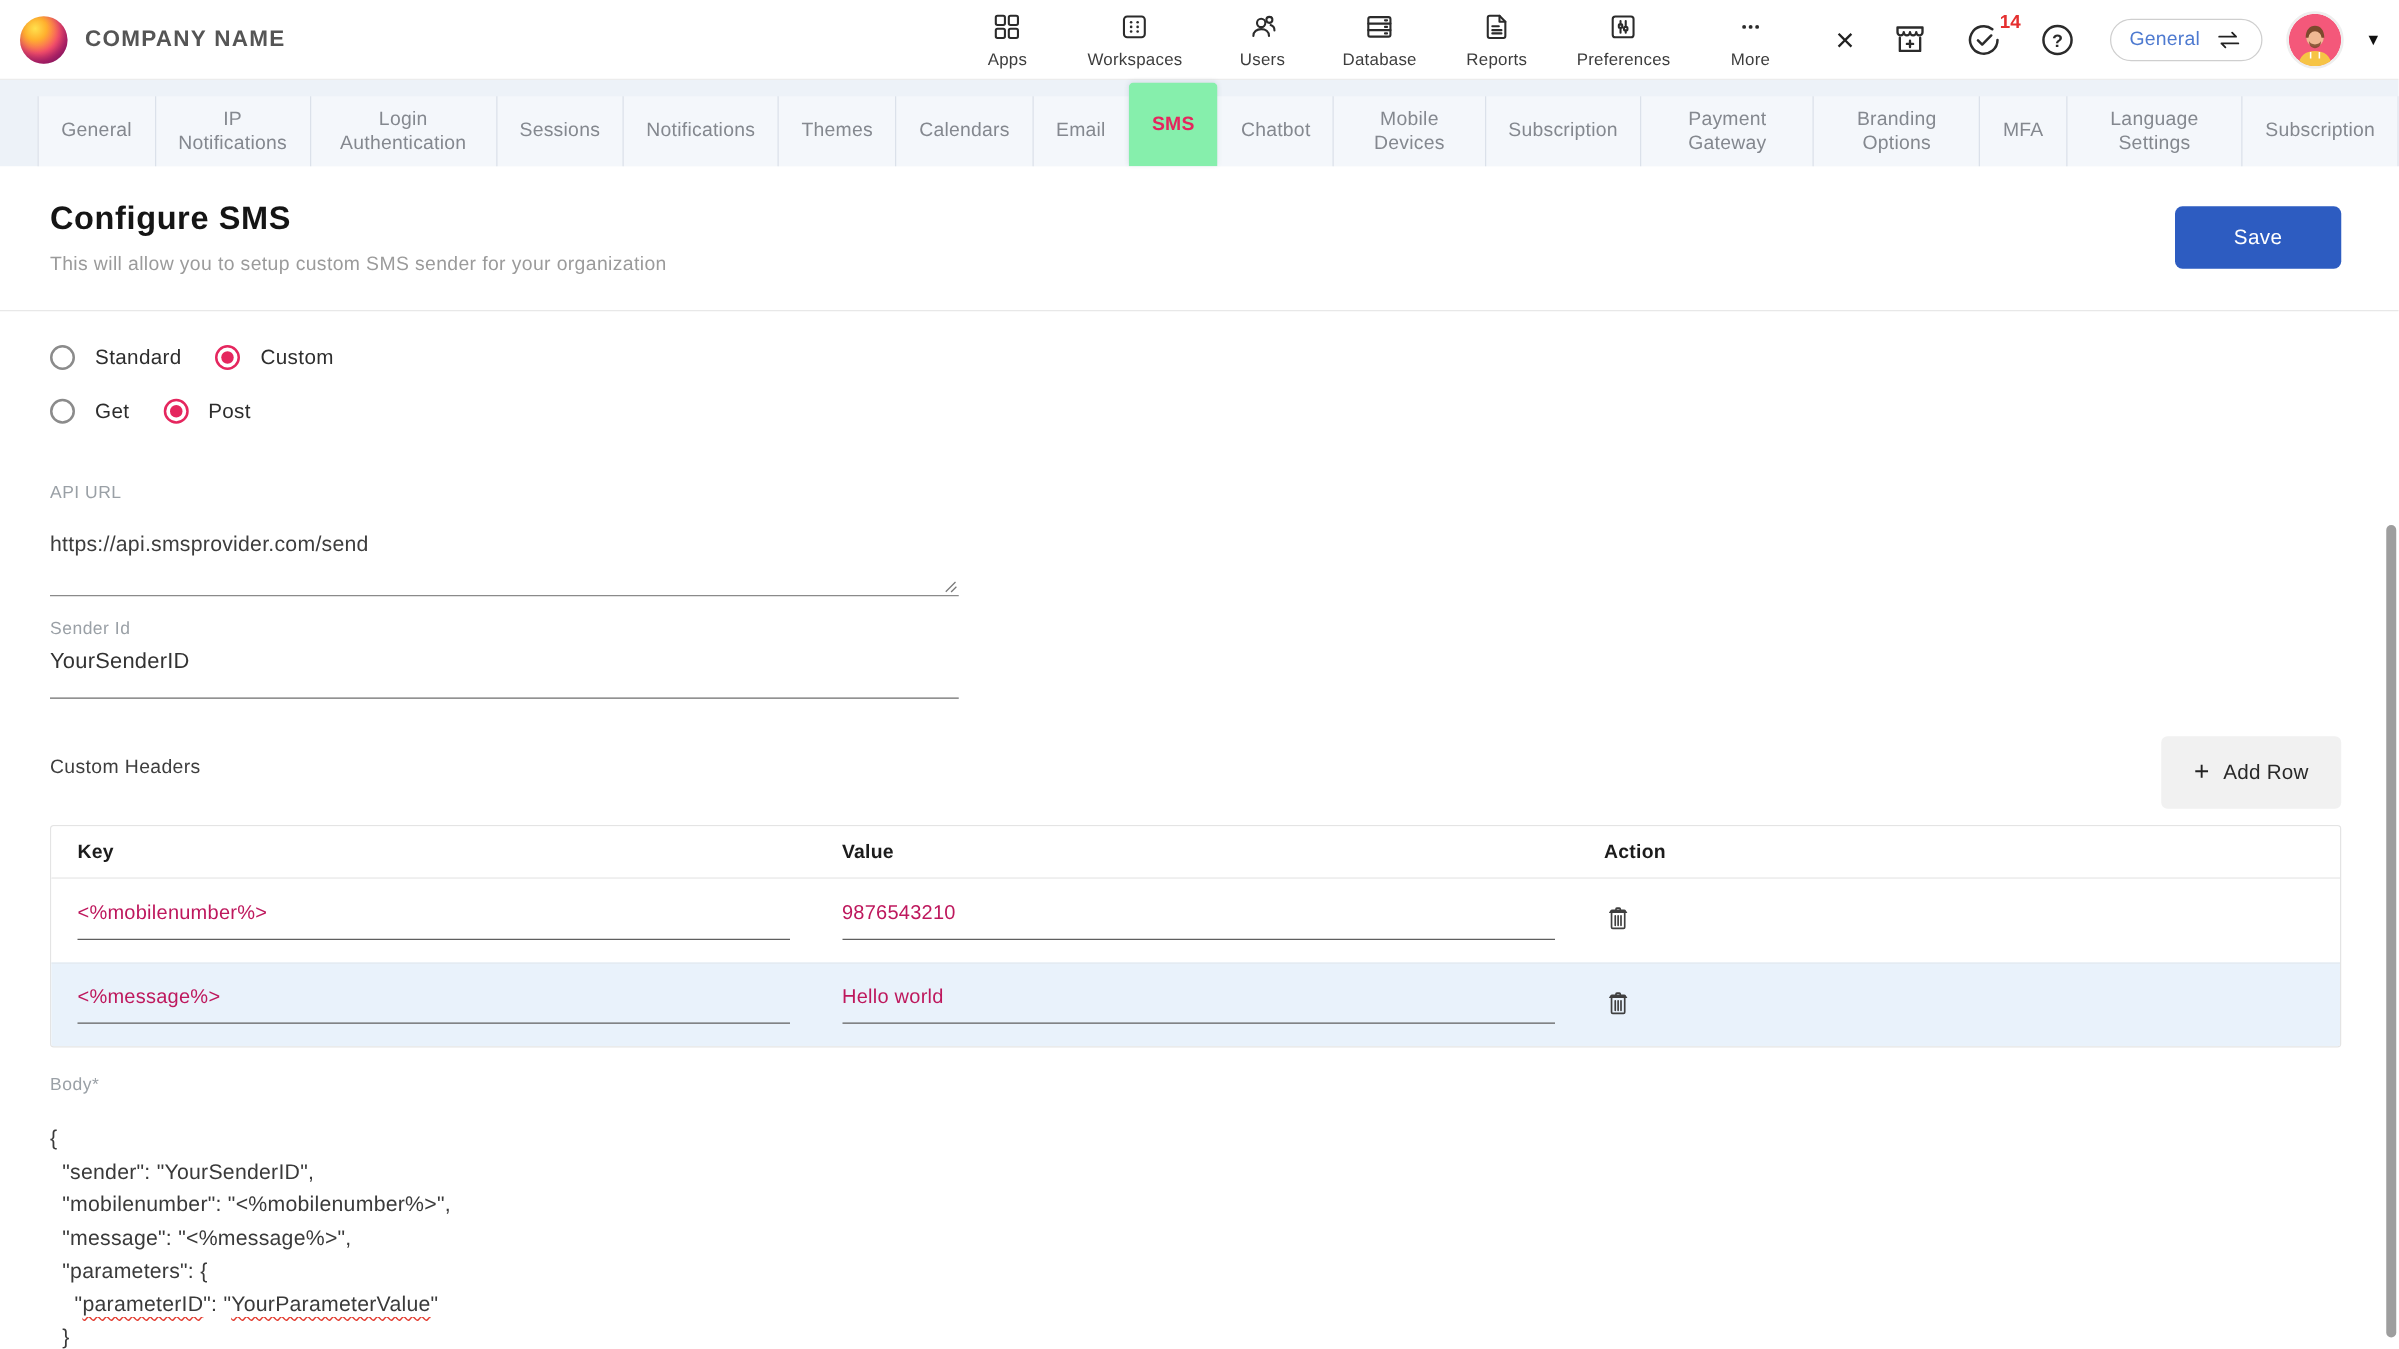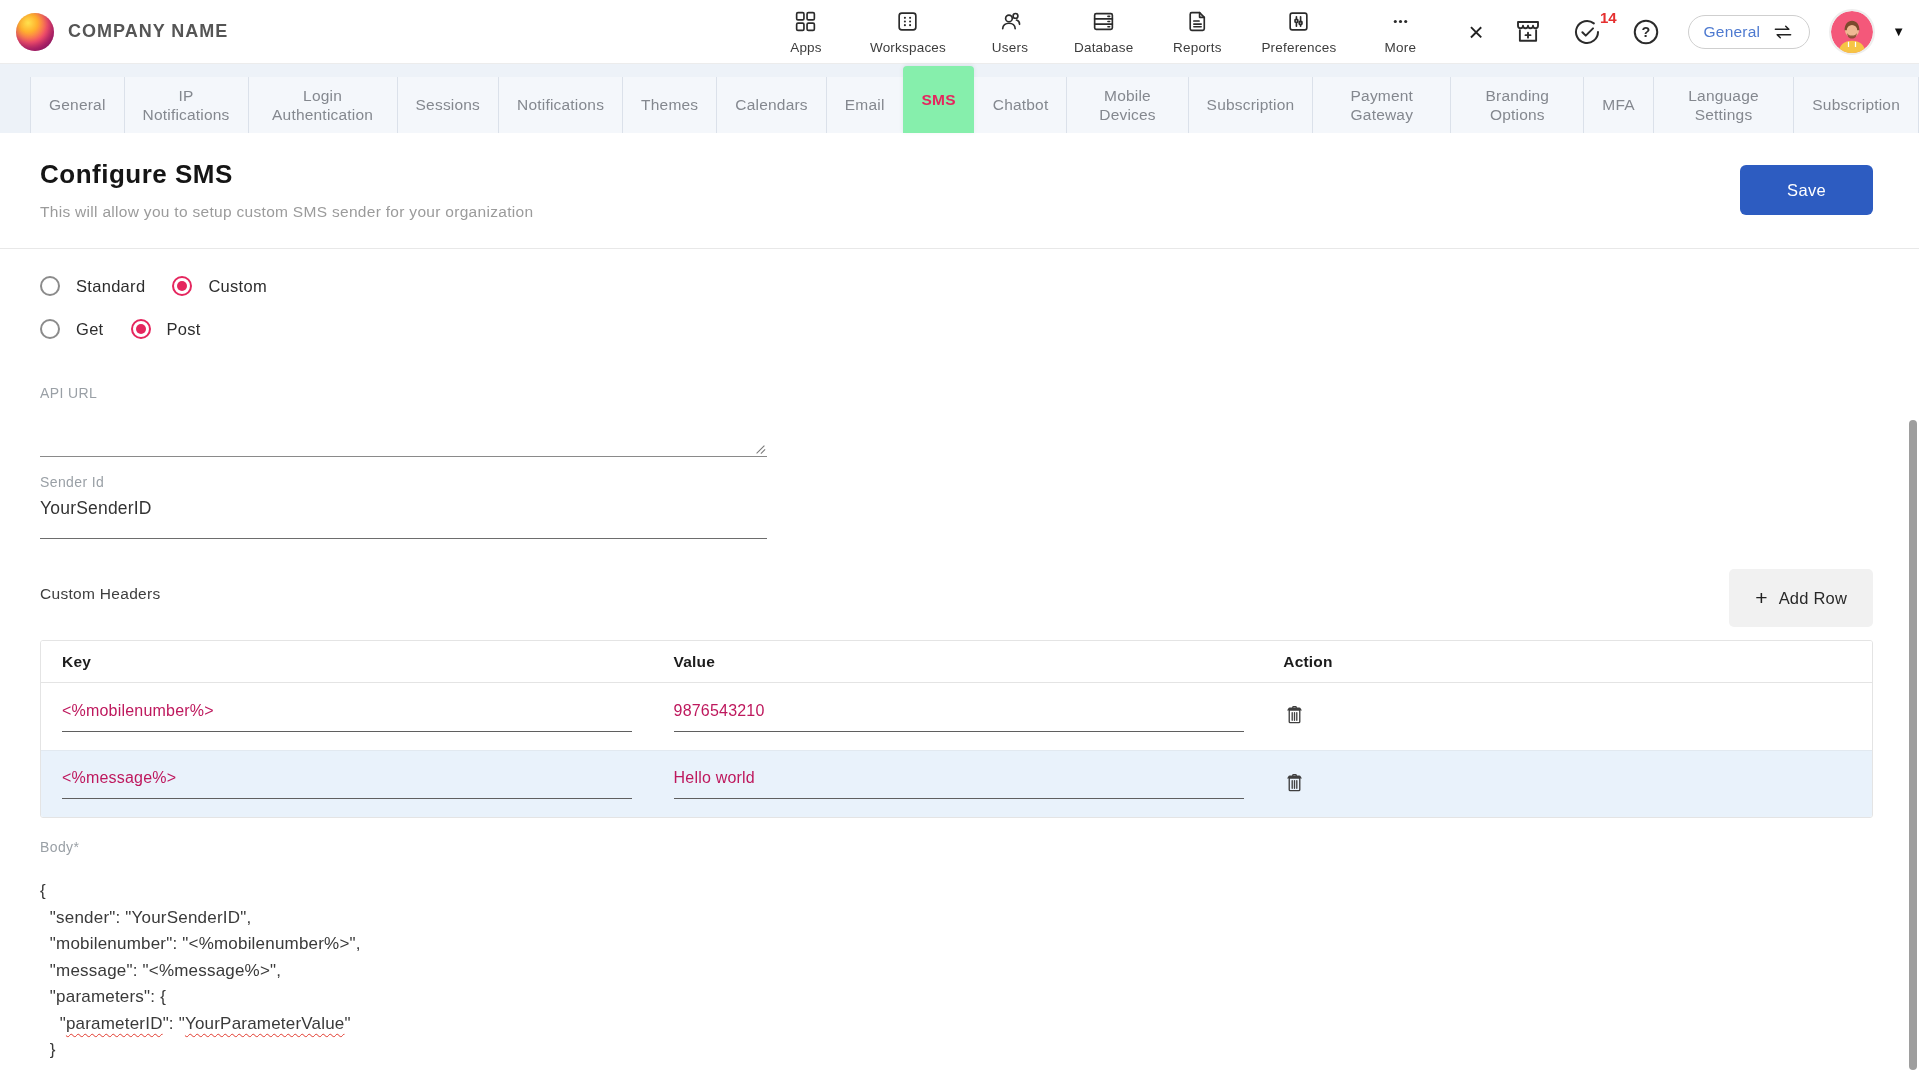--- a/index.html
+++ b/index.html
@@ -294,20 +294,21 @@
         </div>
         <div class="radio-opt">
           <span class="rdo sel"></span>
           <span class="rlb">Post</span>
         </div>
       </div>
 
     <div class="api-field">
       <div class="f-label">API URL</div>
       <div class="api-box">
+        <div class="api-value">https://api.smsprovider.com/send</div>
         <span class="resize-handle">
             <i></i>
             <i></i>
           </span>
       </div>
     </div>
 
     <div class="sender-field">
       <div class="f-label">Sender Id</div>
       <div class="sender-value">YourSenderID</div>

